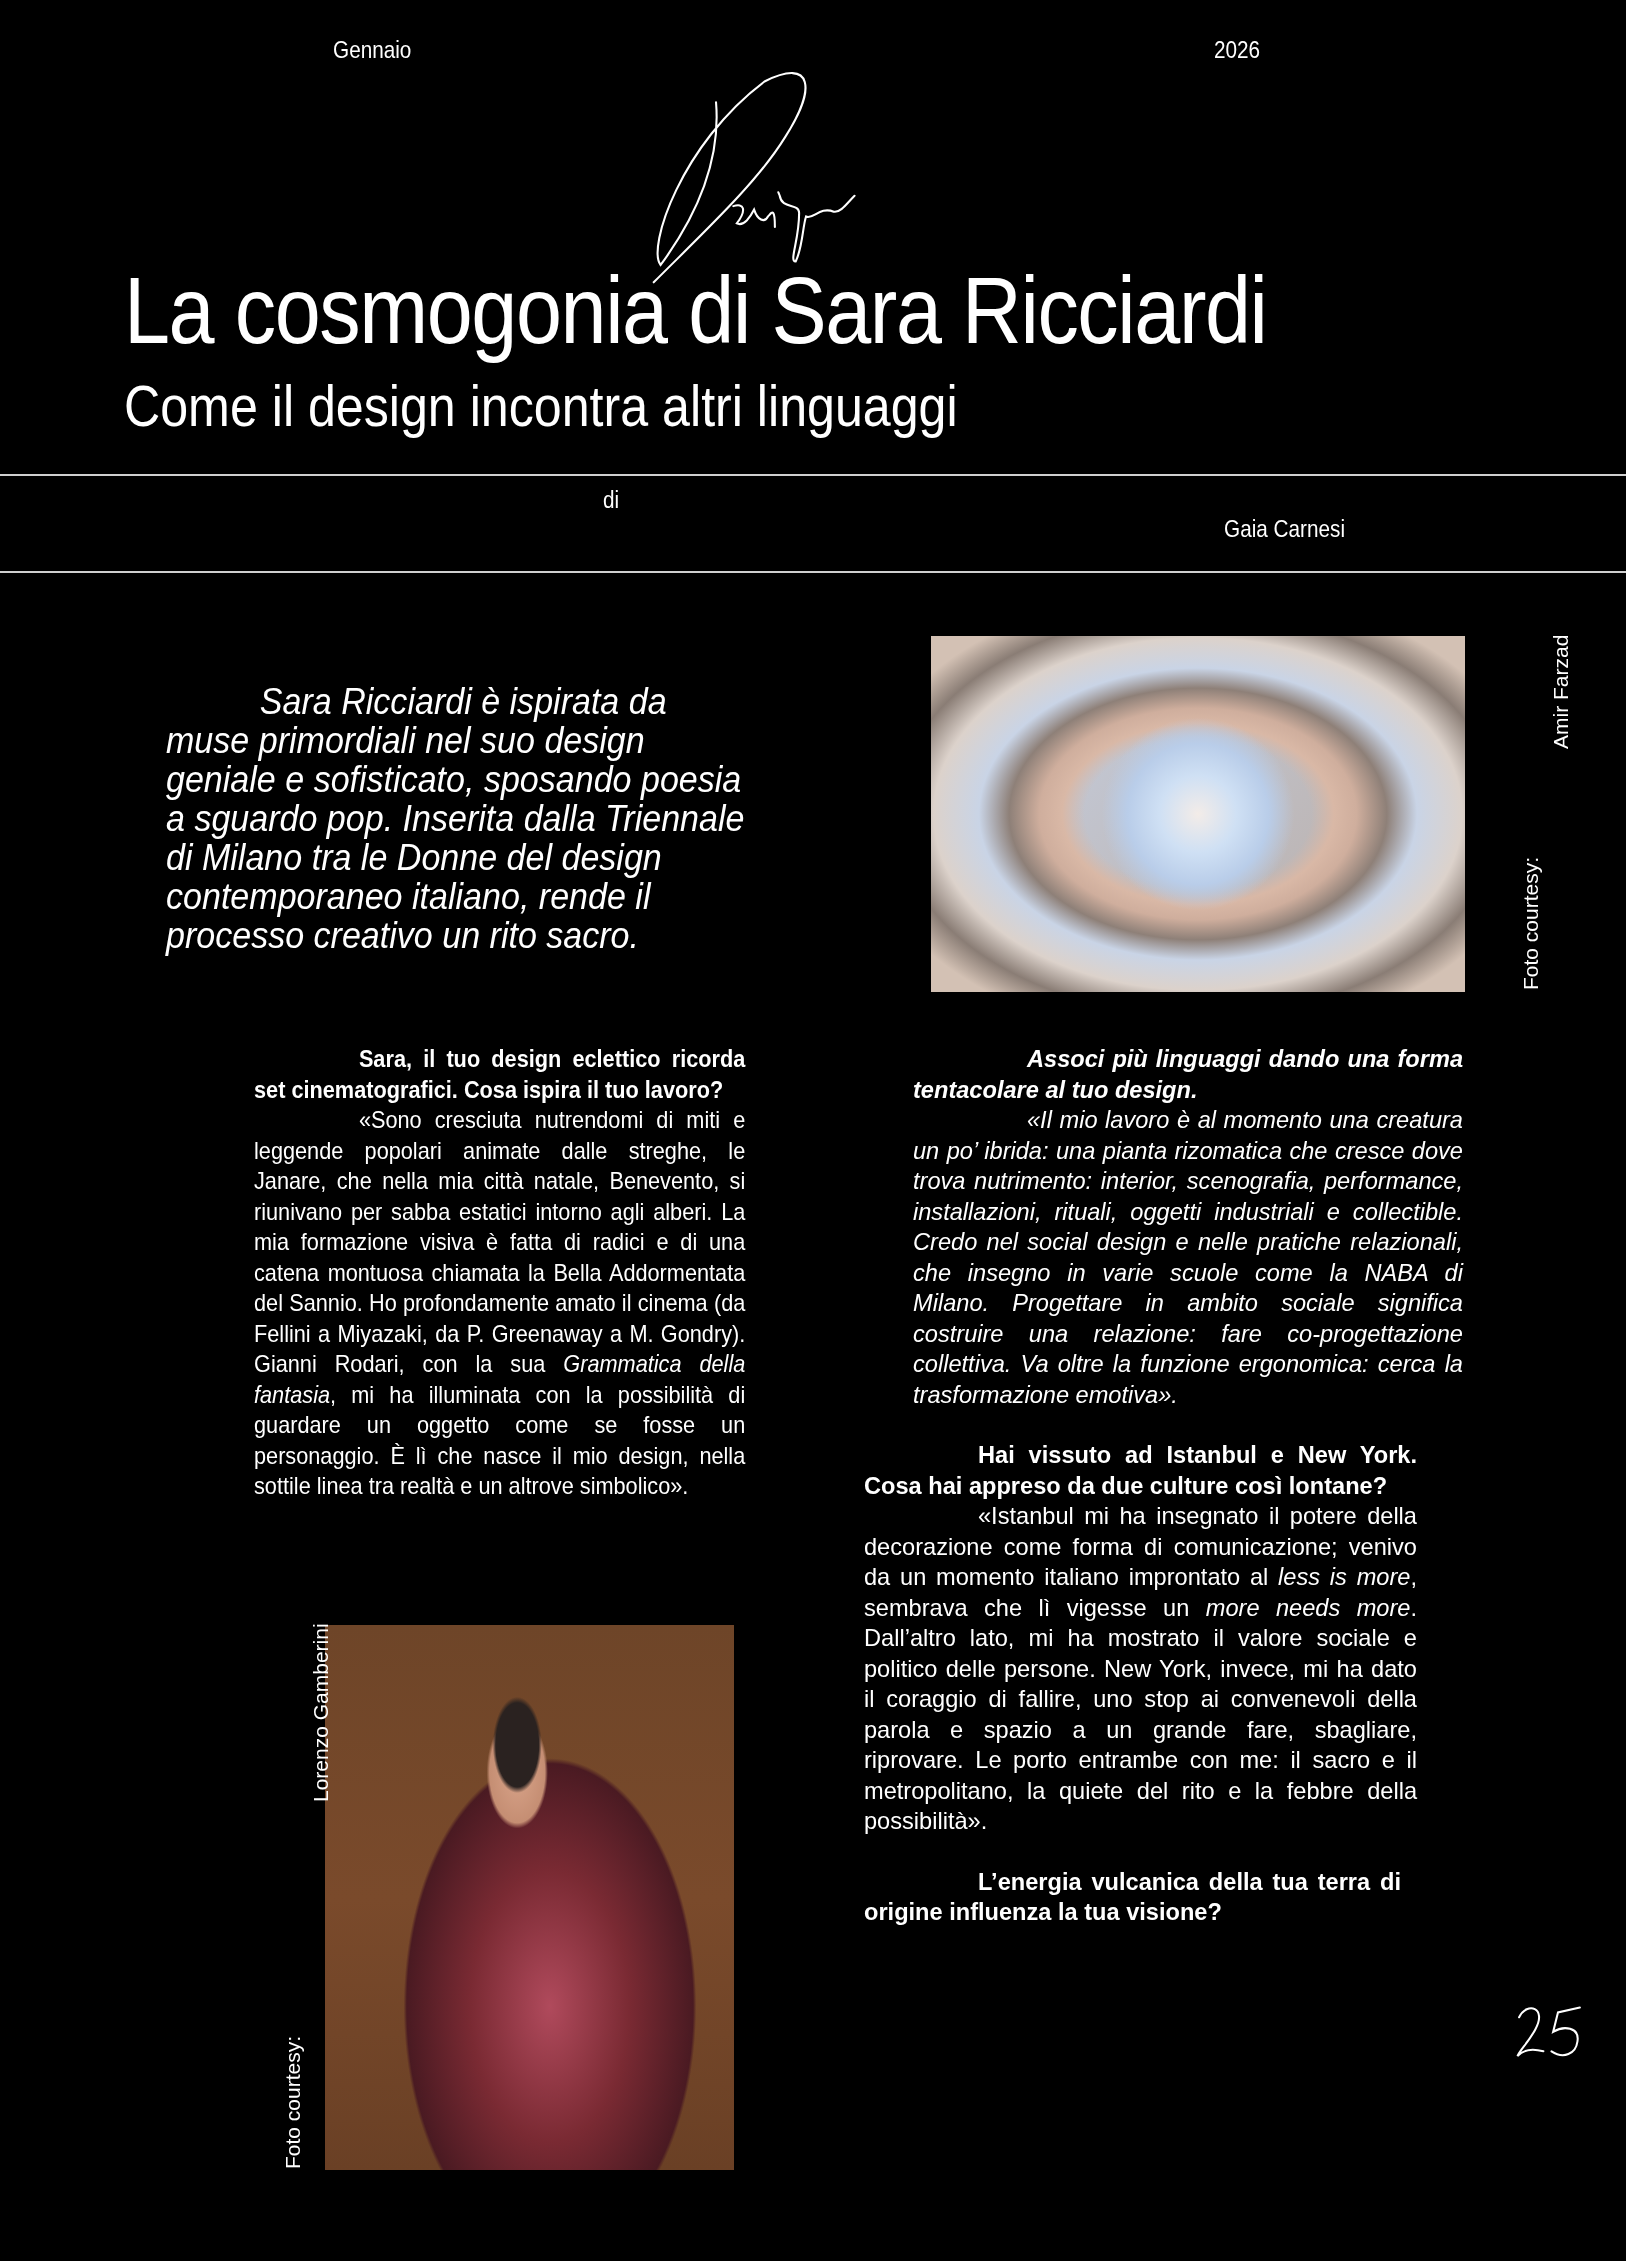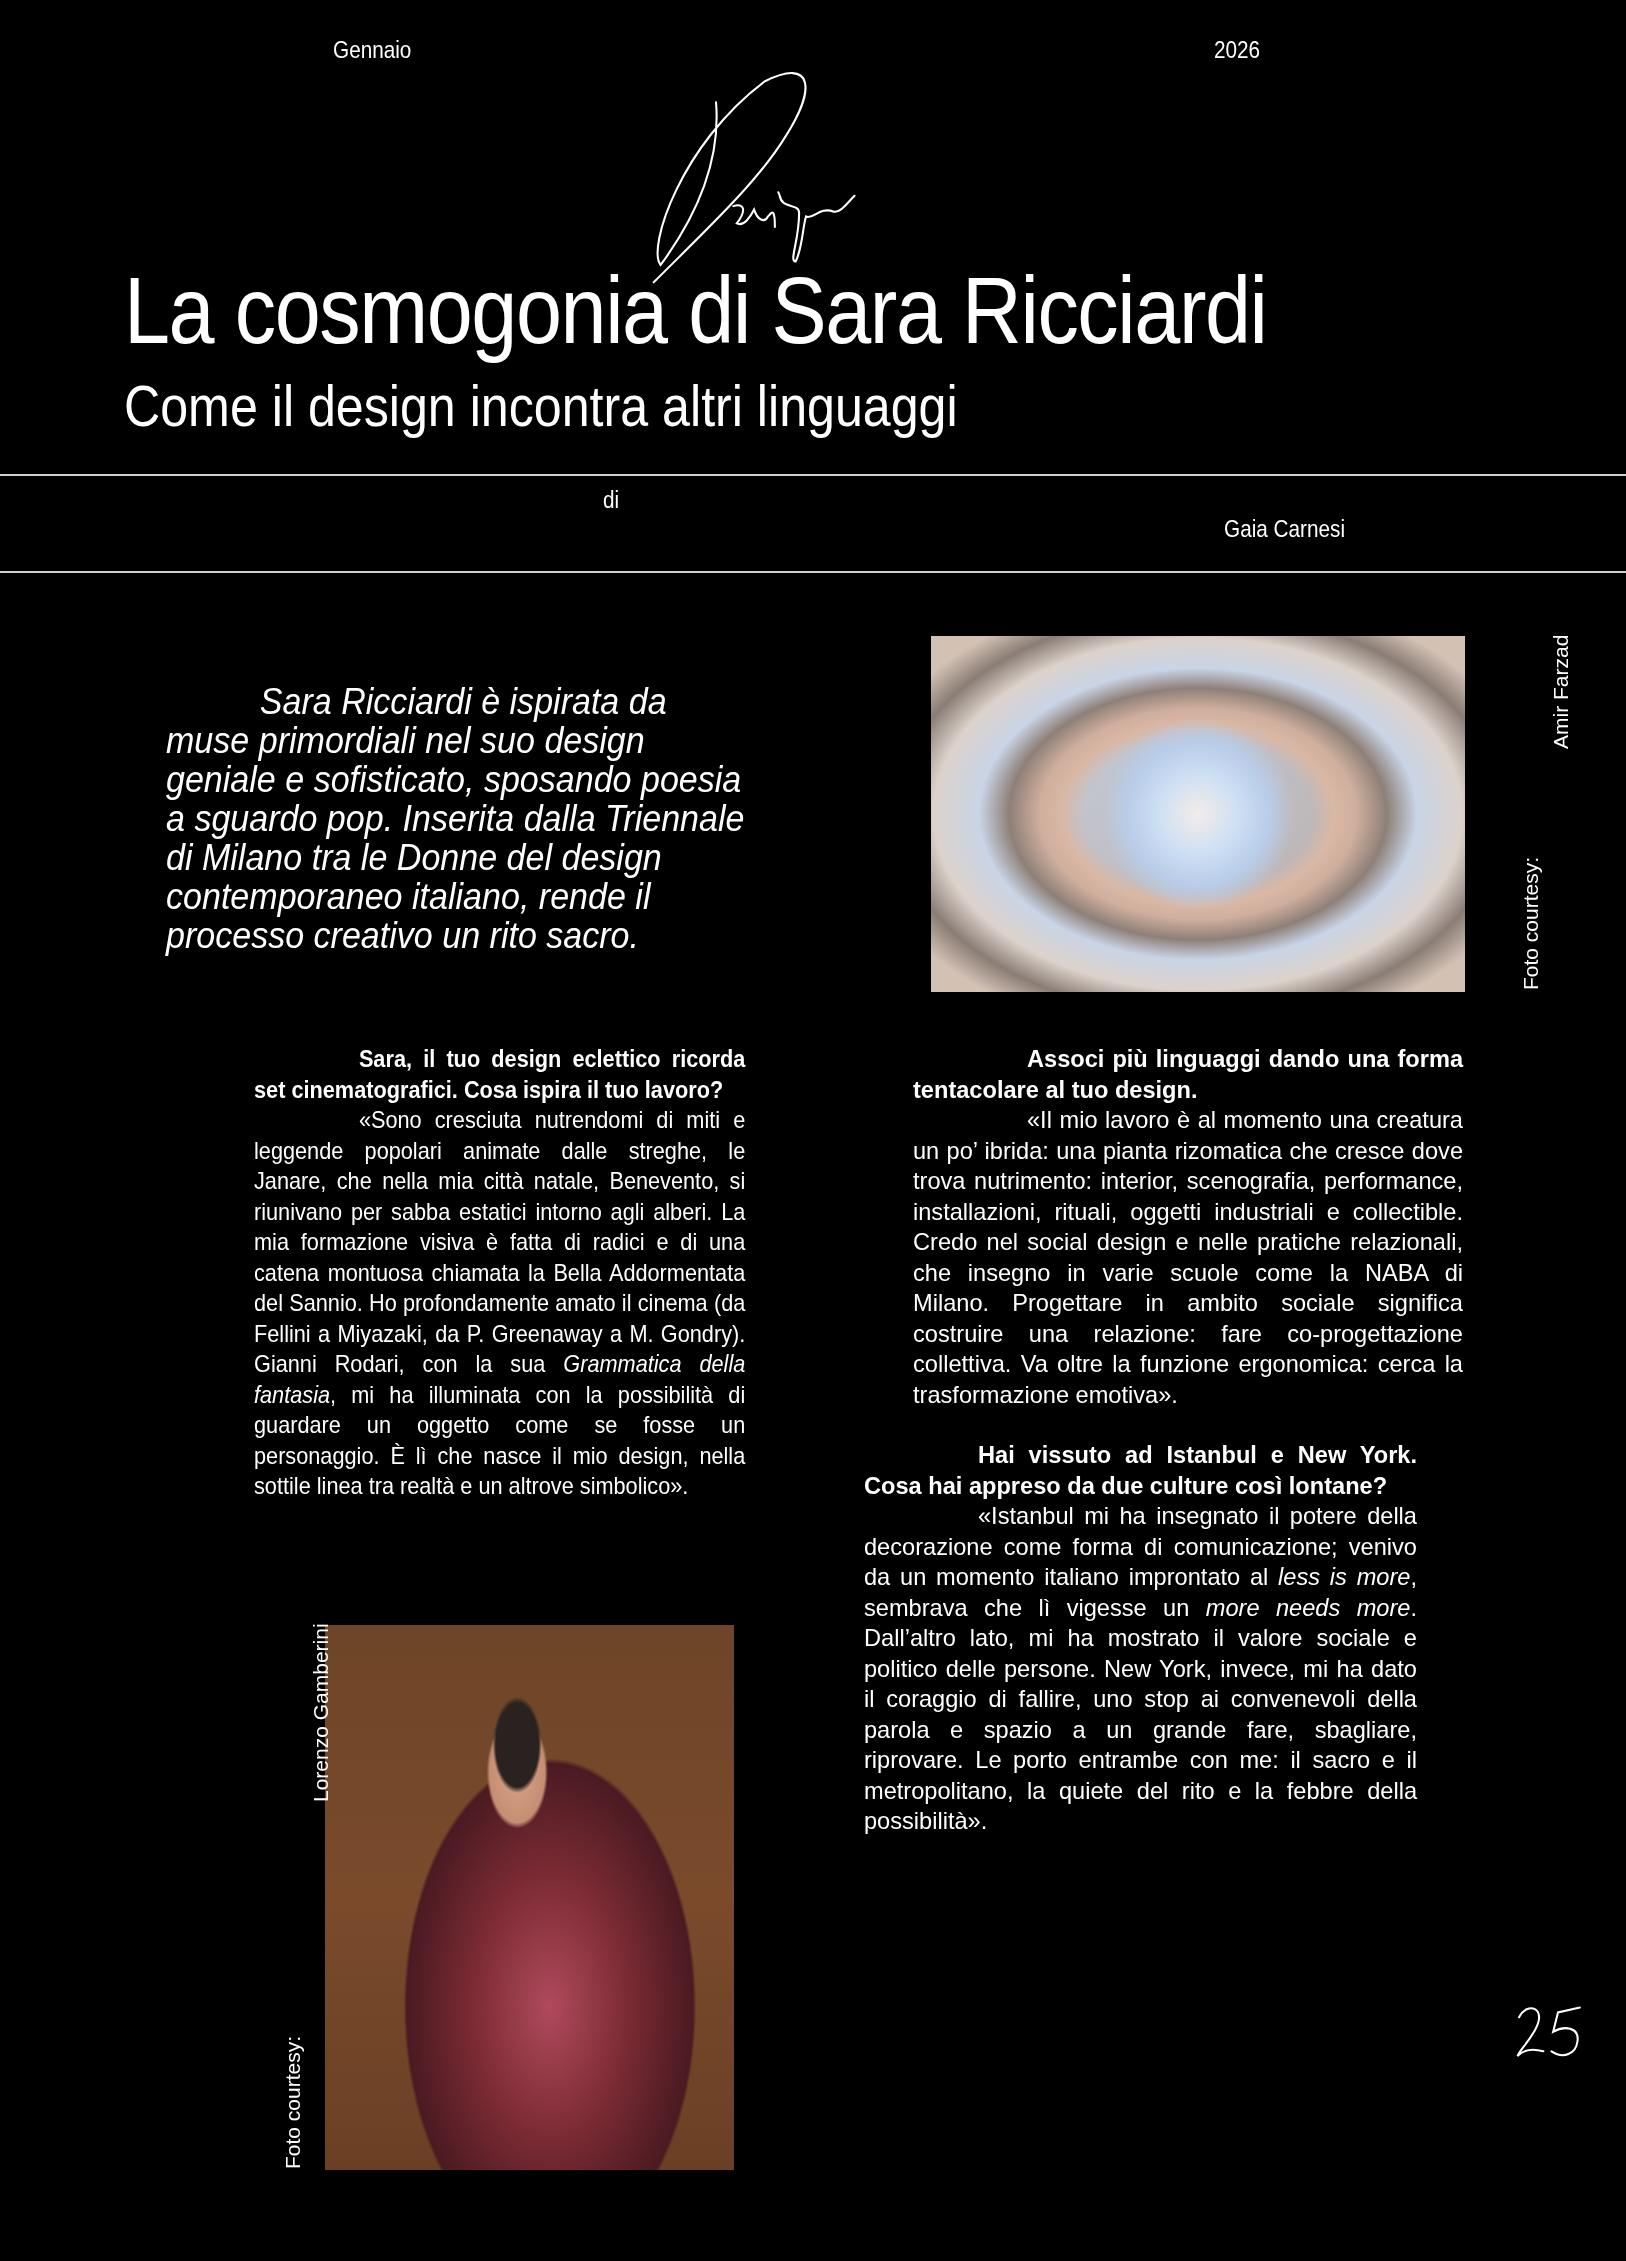--- a/index.html
+++ b/index.html
@@ -33,21 +33,21 @@
   .credit2-a { left:281px; top:2169px; transform:rotate(-90deg); }
   .credit2-b { left:309px; top:1802px; transform:rotate(-90deg); }
   .col { font-size:23.6px; line-height:30.5px; text-align:justify; }
   .col p { margin:0; }
   .q { font-weight:bold; }
   .indent { text-indent:114px; }
   .colL { left:254px; top:1044px; width:534px; transform:scaleX(0.92); transform-origin:left top; }
   .colR { left:864px; top:1044px; width:599px; }
   .pn { left:1511px; top:2001px; width:81px; height:65px; }
   .gap { height:30px; }
-  .r-pad { padding-left:49px; box-sizing:border-box; }
+  .r-pad { padding-left:49px; box-sizing:border-box;font-style:italic; }
 </style>
 </head>
 <body>
 
 <div class="abs month">Gennaio</div>
 <div class="abs year">2026</div>
 
 <svg class="abs script" viewBox="0 0 400 320" fill="none" stroke="#fff" stroke-width="3" stroke-linecap="round">
   <path d="M130 60 C135 120 120 200 50 295 C30 270 80 120 200 30 C270 -5 275 40 230 110 C190 175 120 240 40 320"></path>
   <path d="M155 210 C170 205 175 215 160 235 C170 240 180 225 185 215 C190 230 200 235 205 225 C210 220 215 210 215 240 M220 190 L222 195 C225 215 250 205 250 220 C250 260 235 290 245 290 C255 270 255 240 260 225 C270 230 280 210 300 218 C310 220 320 205 330 195"></path>
@@ -85,20 +85,21 @@
   </div>
   <div class="gap"></div>
   <div style="width:553px">
     <p class="q indent">Hai vissuto ad Istanbul e New York. Cosa hai appreso da due culture così lontane?</p>
     <p class="indent">
       <span>«Istanbul mi ha insegnato il potere della decorazione come forma di comunicazione; venivo da un momento italiano improntato al </span><em>less is more</em><span>, sembrava che lì vigesse un </span><em>more needs more</em><span>. Dall’altro lato, mi ha mostrato il valore sociale e politico delle persone. New York, invece, mi ha dato il coraggio di fallire, uno stop ai convenevoli della parola e spazio a un grande fare, sbagliare, riprovare. Le porto entrambe con me: il sacro e il metropolitano, la quiete del rito e la febbre della possibilità».</span>
     </p>
   </div>
   <div class="gap"></div>
   <div style="width:537px">
+    <p class="q indent">L’energia vulcanica della tua terra di origine influenza la tua visione?</p>
   </div>
 </div>
 
 <svg class="abs pn" viewBox="0 0 100 80" fill="none" stroke="#fff" stroke-width="2.5" stroke-linecap="round">
   <path d="M10 20 C20 0 45 8 30 35 C22 50 10 62 8 68 C15 60 25 58 40 62"></path>
   <path d="M85 8 L58 14 L52 38 C65 30 85 32 82 50 C80 65 65 72 50 62"></path>
 </svg>
 
 
 </body></html>

